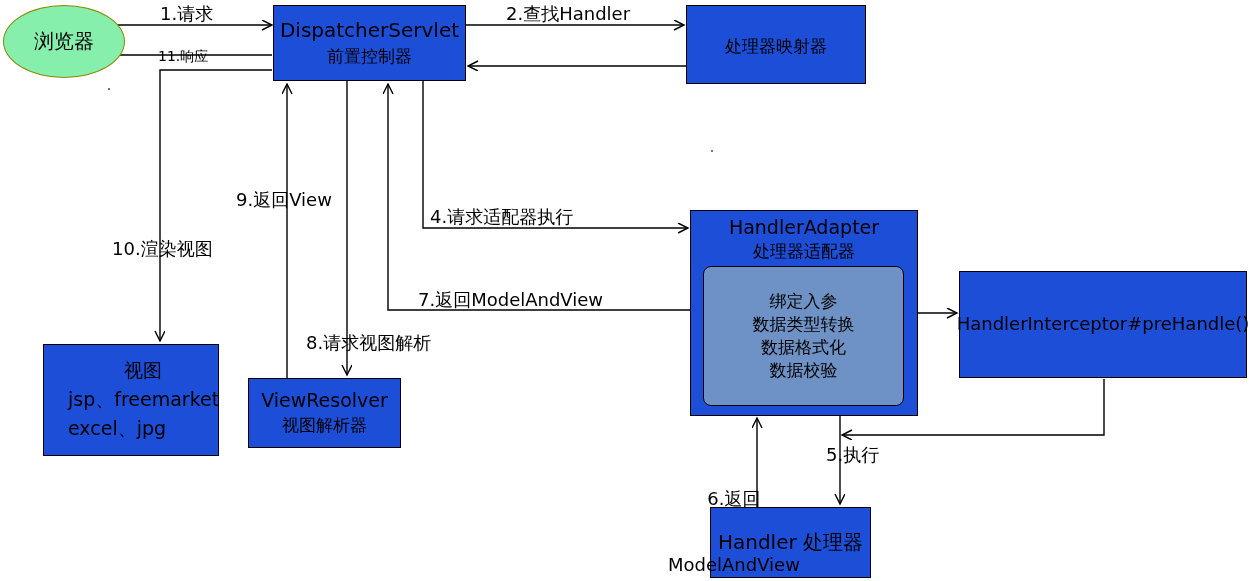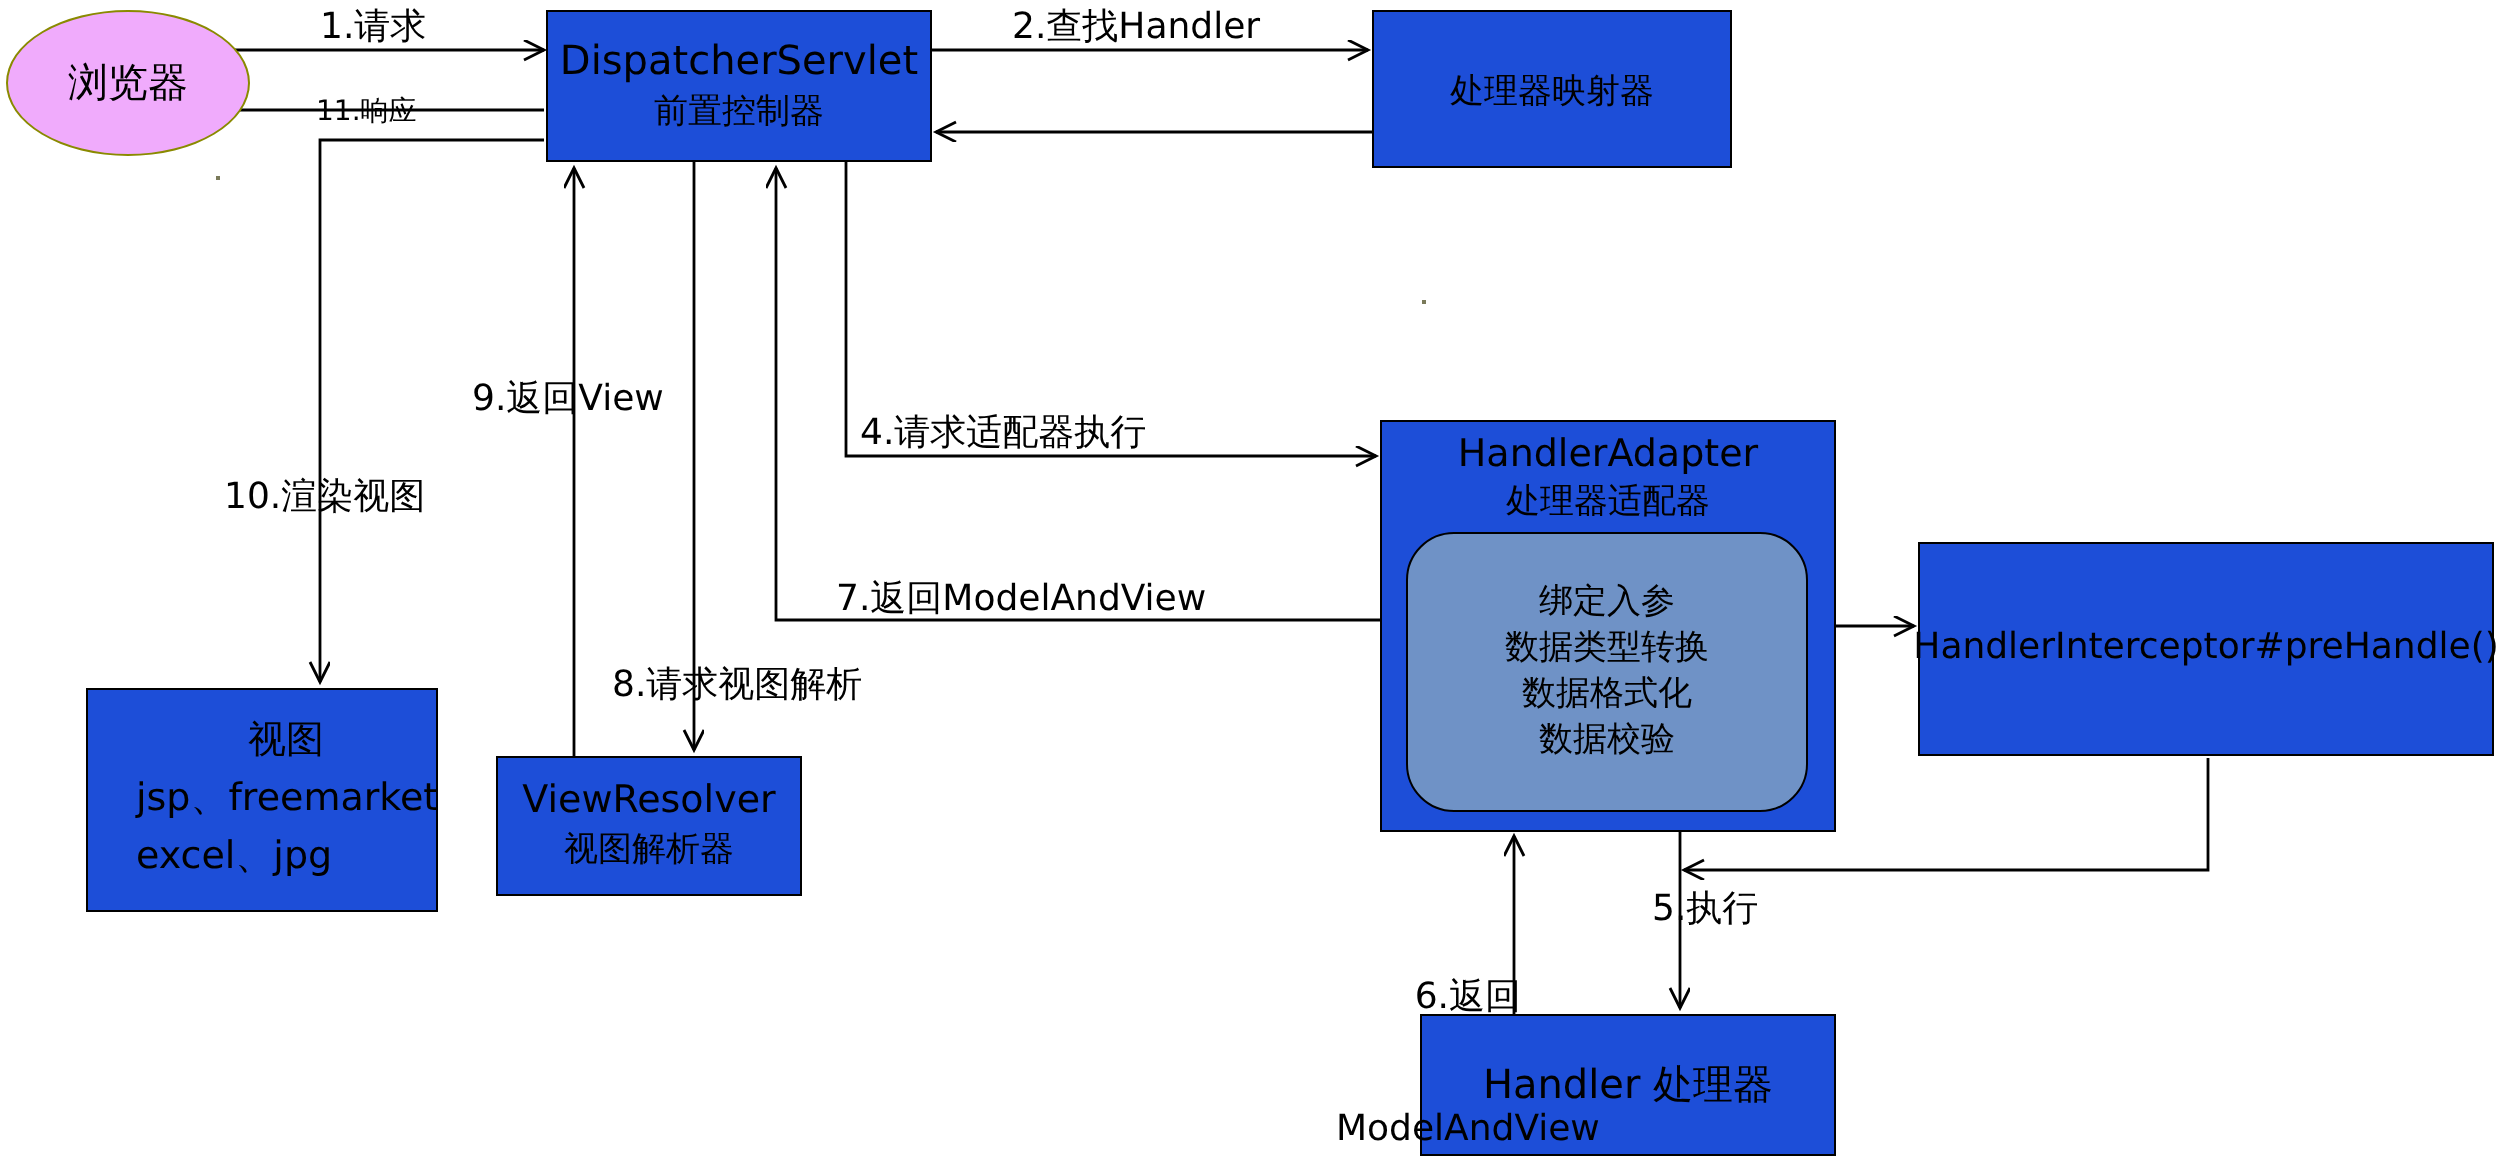--- a/index.html
+++ b/index.html
@@ -40,33 +40,33 @@
     line-height: 1.15;
   }
   .node .ln {
     display: block;
     white-space: nowrap;
   }
   .ellipse-node {
     position: absolute;
     box-sizing: border-box;
     border: 1.6px solid #8a8a00;
-    background: #f0abfc;
+    background: #86efac;
     border-radius: 50%;
     display: flex;
     align-items: center;
     justify-content: center;
     color: #000000;
   }
   .inner-panel {
     position: absolute;
     box-sizing: border-box;
     border: 1.4px solid #000000;
     background: #6F92C6;
-    border-radius: 24px;
+    border-radius: 8px;
     display: flex;
     flex-direction: column;
     align-items: center;
     justify-content: center;
     color: #000000;
     line-height: 1.0;
   }
   .inner-panel .ln {
     display: block;
     white-space: nowrap;
@@ -151,21 +151,21 @@
     <span class="ln">绑定入参</span>
     <span class="ln">数据类型转换</span>
     <span class="ln">数据格式化</span>
     <span class="ln">数据校验</span>
   </div>
 
   <div class="node" style="left:959px; top:271px; width:288px; height:107px; font-size:18px;">
     <span class="ln">HandlerInterceptor#preHandle()</span>
   </div>
 
-  <div class="node" style="left:710px; top:507px; width:208px; height:71px; font-size:20px;">
+  <div class="node" style="left:710px; top:507px; width:161px; height:71px; font-size:20px;">
     <span class="ln">Handler 处理器</span>
   </div>
 
   <div class="node" style="left:248px; top:378px; width:153px; height:70px; font-size:19px;">
     <span class="ln">ViewResolver</span>
     <span class="ln" style="font-size:17px; margin-top:4px;">视图解析器</span>
   </div>
 
   <div class="node" style="left:43px; top:344px; width:176px; height:112px; font-size:19px; align-items:flex-start; padding-left:24px;">
     <span class="ln" style="align-self:center;">视图</span>

